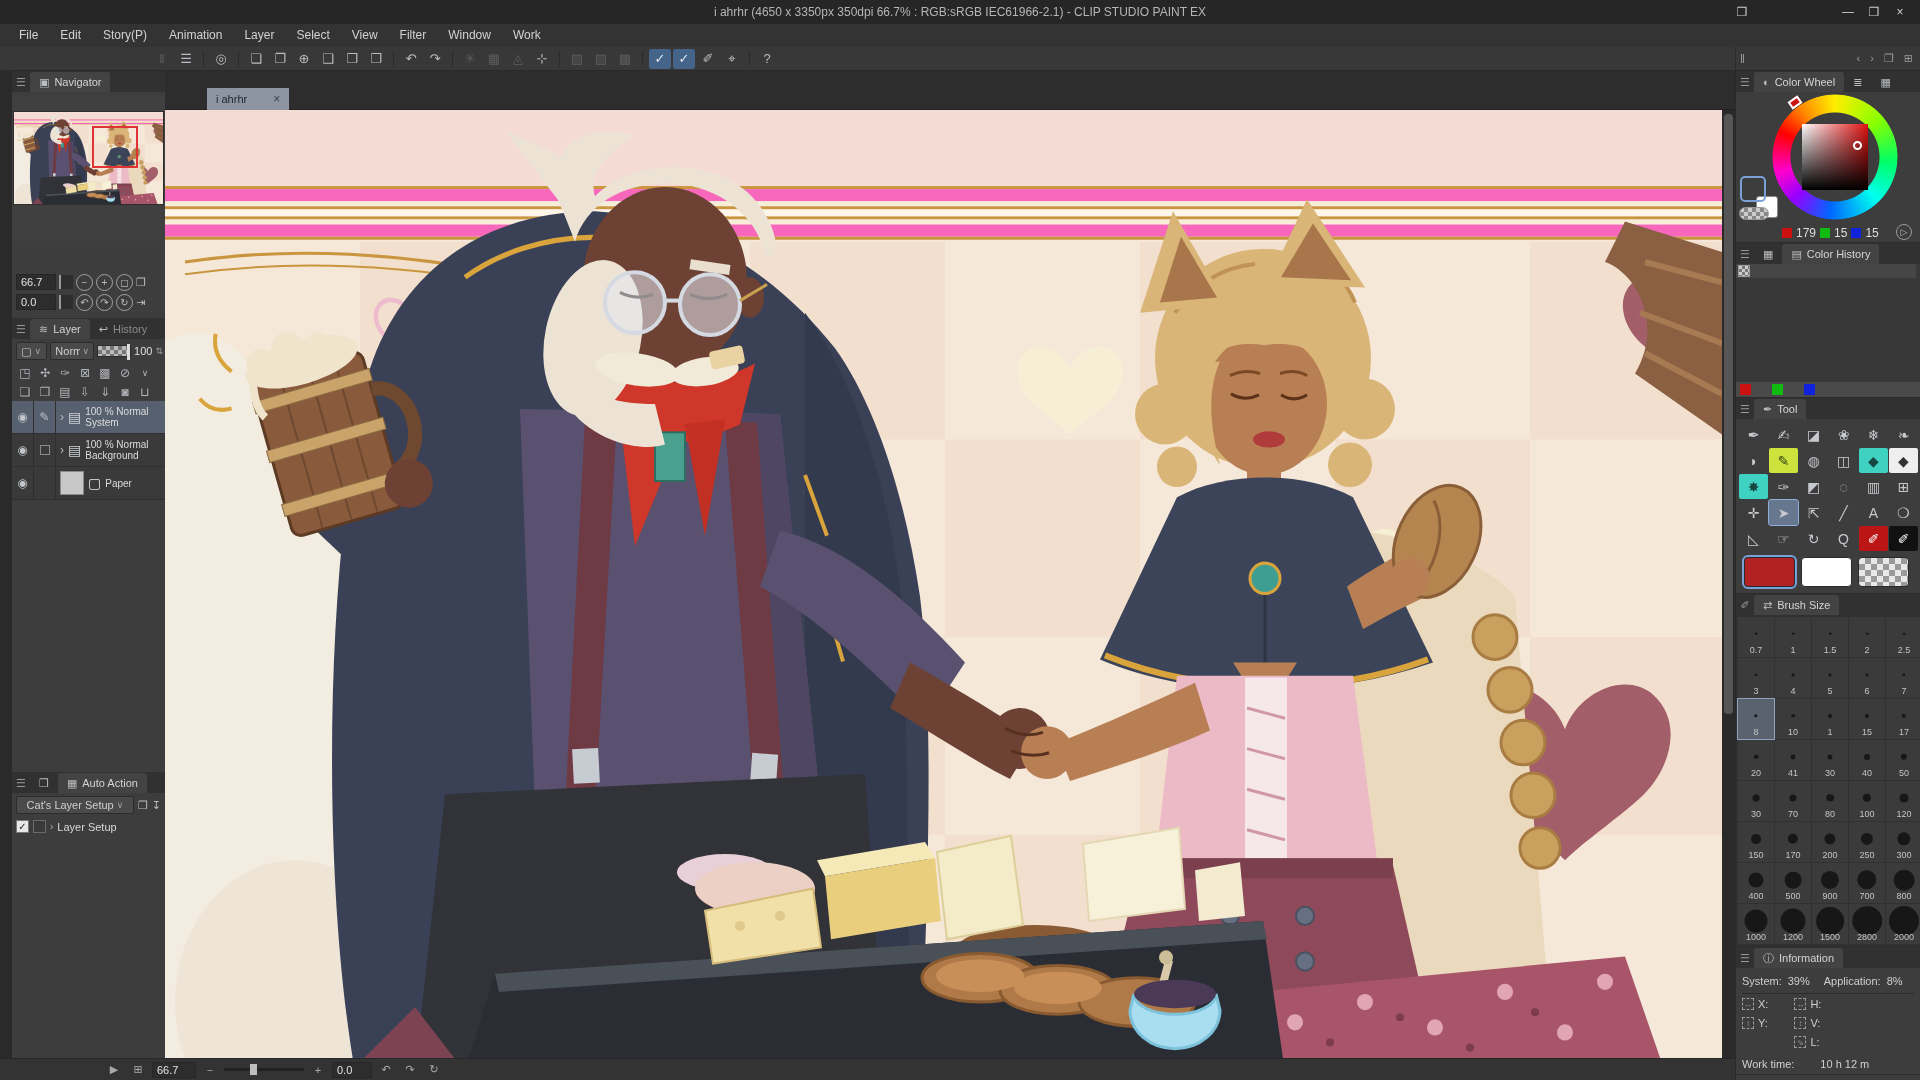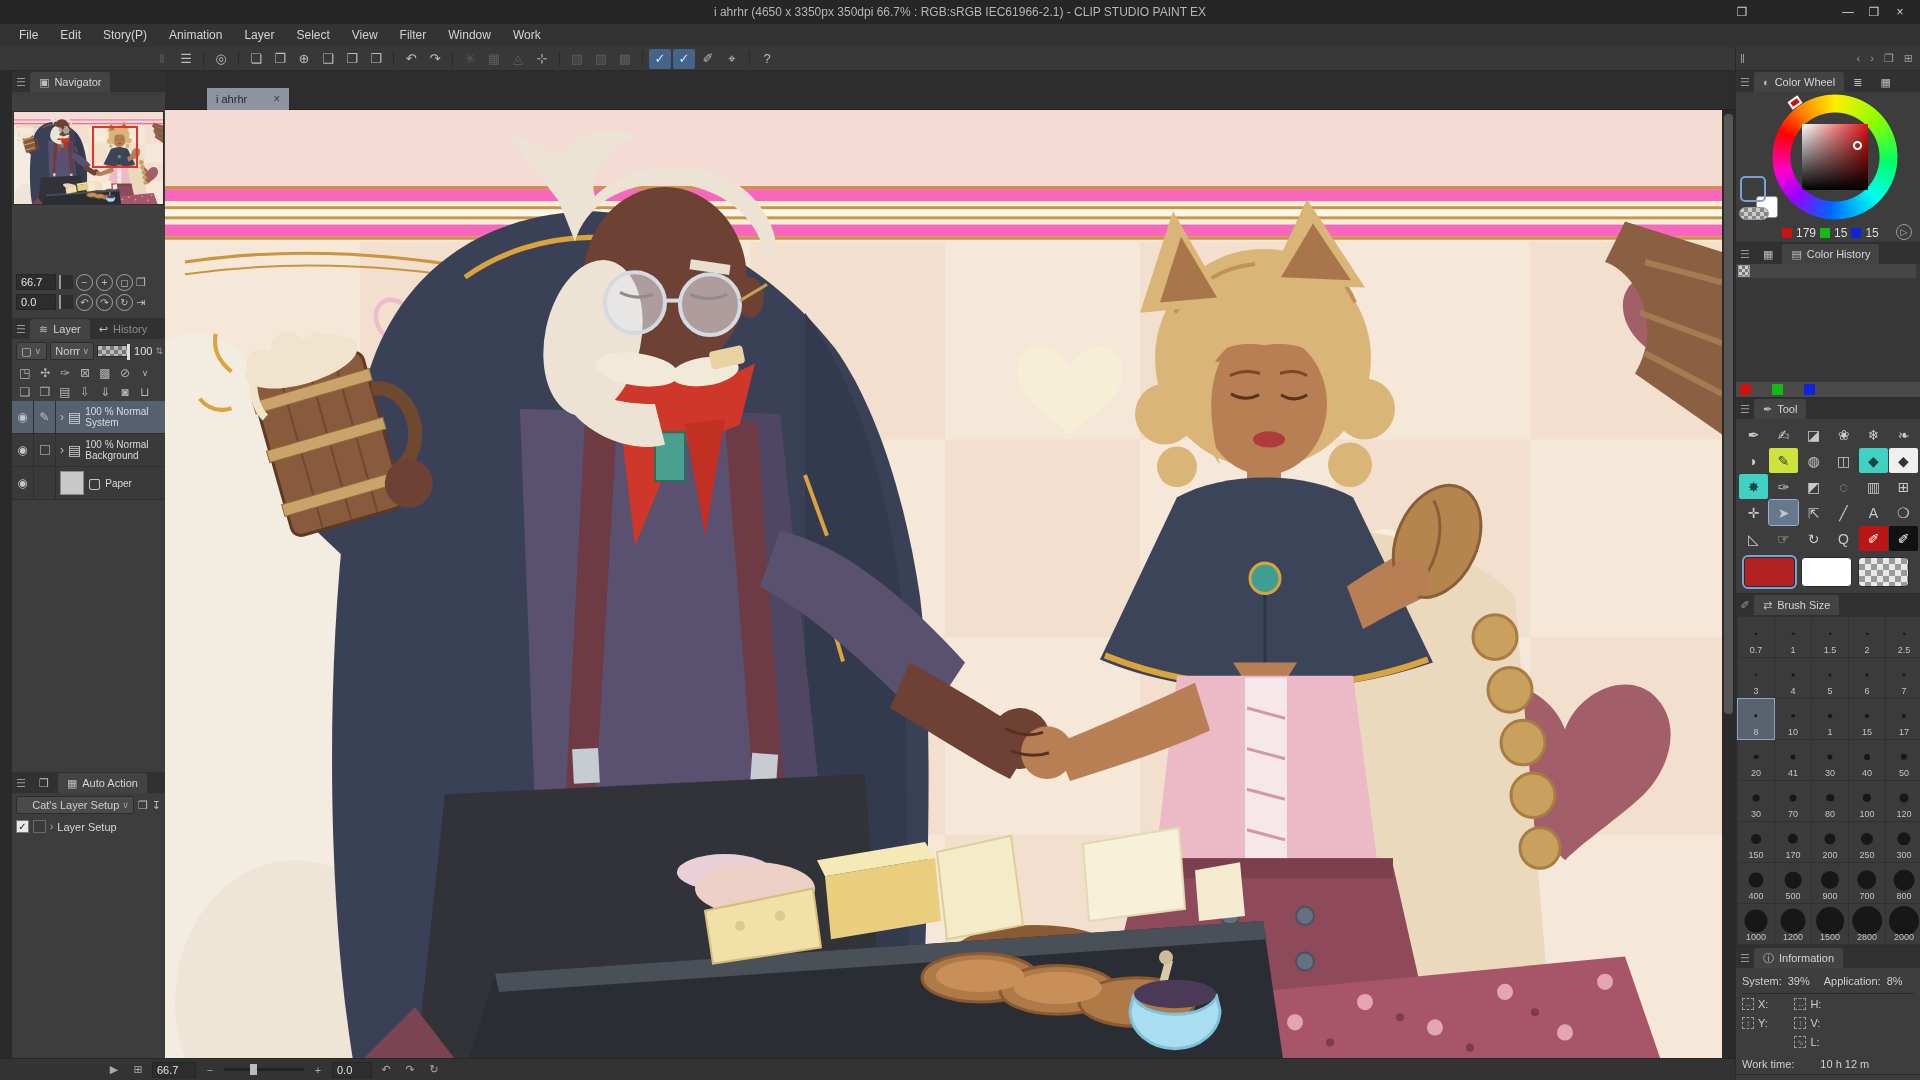--- a/index.html
+++ b/index.html
@@ -528,21 +528,21 @@
       <div class="pmenu">☰</div>
       <div class="ptab inactive">
         <span class="picon">❒</span>
       </div>
       <div class="ptab">
         <span class="picon">▦</span>
         <span>Auto Action</span>
       </div>
     </div>
     <div class="aa-row">
-      <span class="combo" style="flex:1;justify-content:flex-end">
+      <span class="combo" style="flex:1;justify-content:center">
         <span>Cat's Layer Setup</span>
         <span class="chev">∨</span>
       </span>
       <span class="picon">❐</span>
       <span class="picon">↧</span>
     </div>
     <div class="aa-row">
       <span id="aa-check">✓</span>
       <span id="aa-box2"></span>
       <span style="color:#b0b0b0;font-size:10px">›</span>

